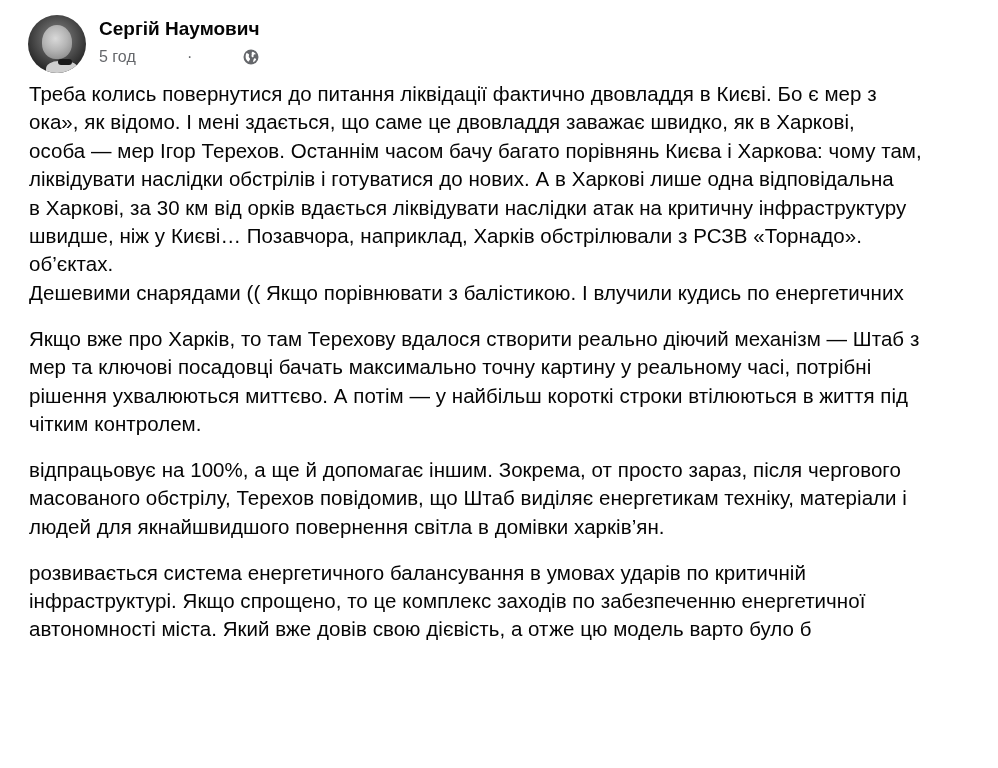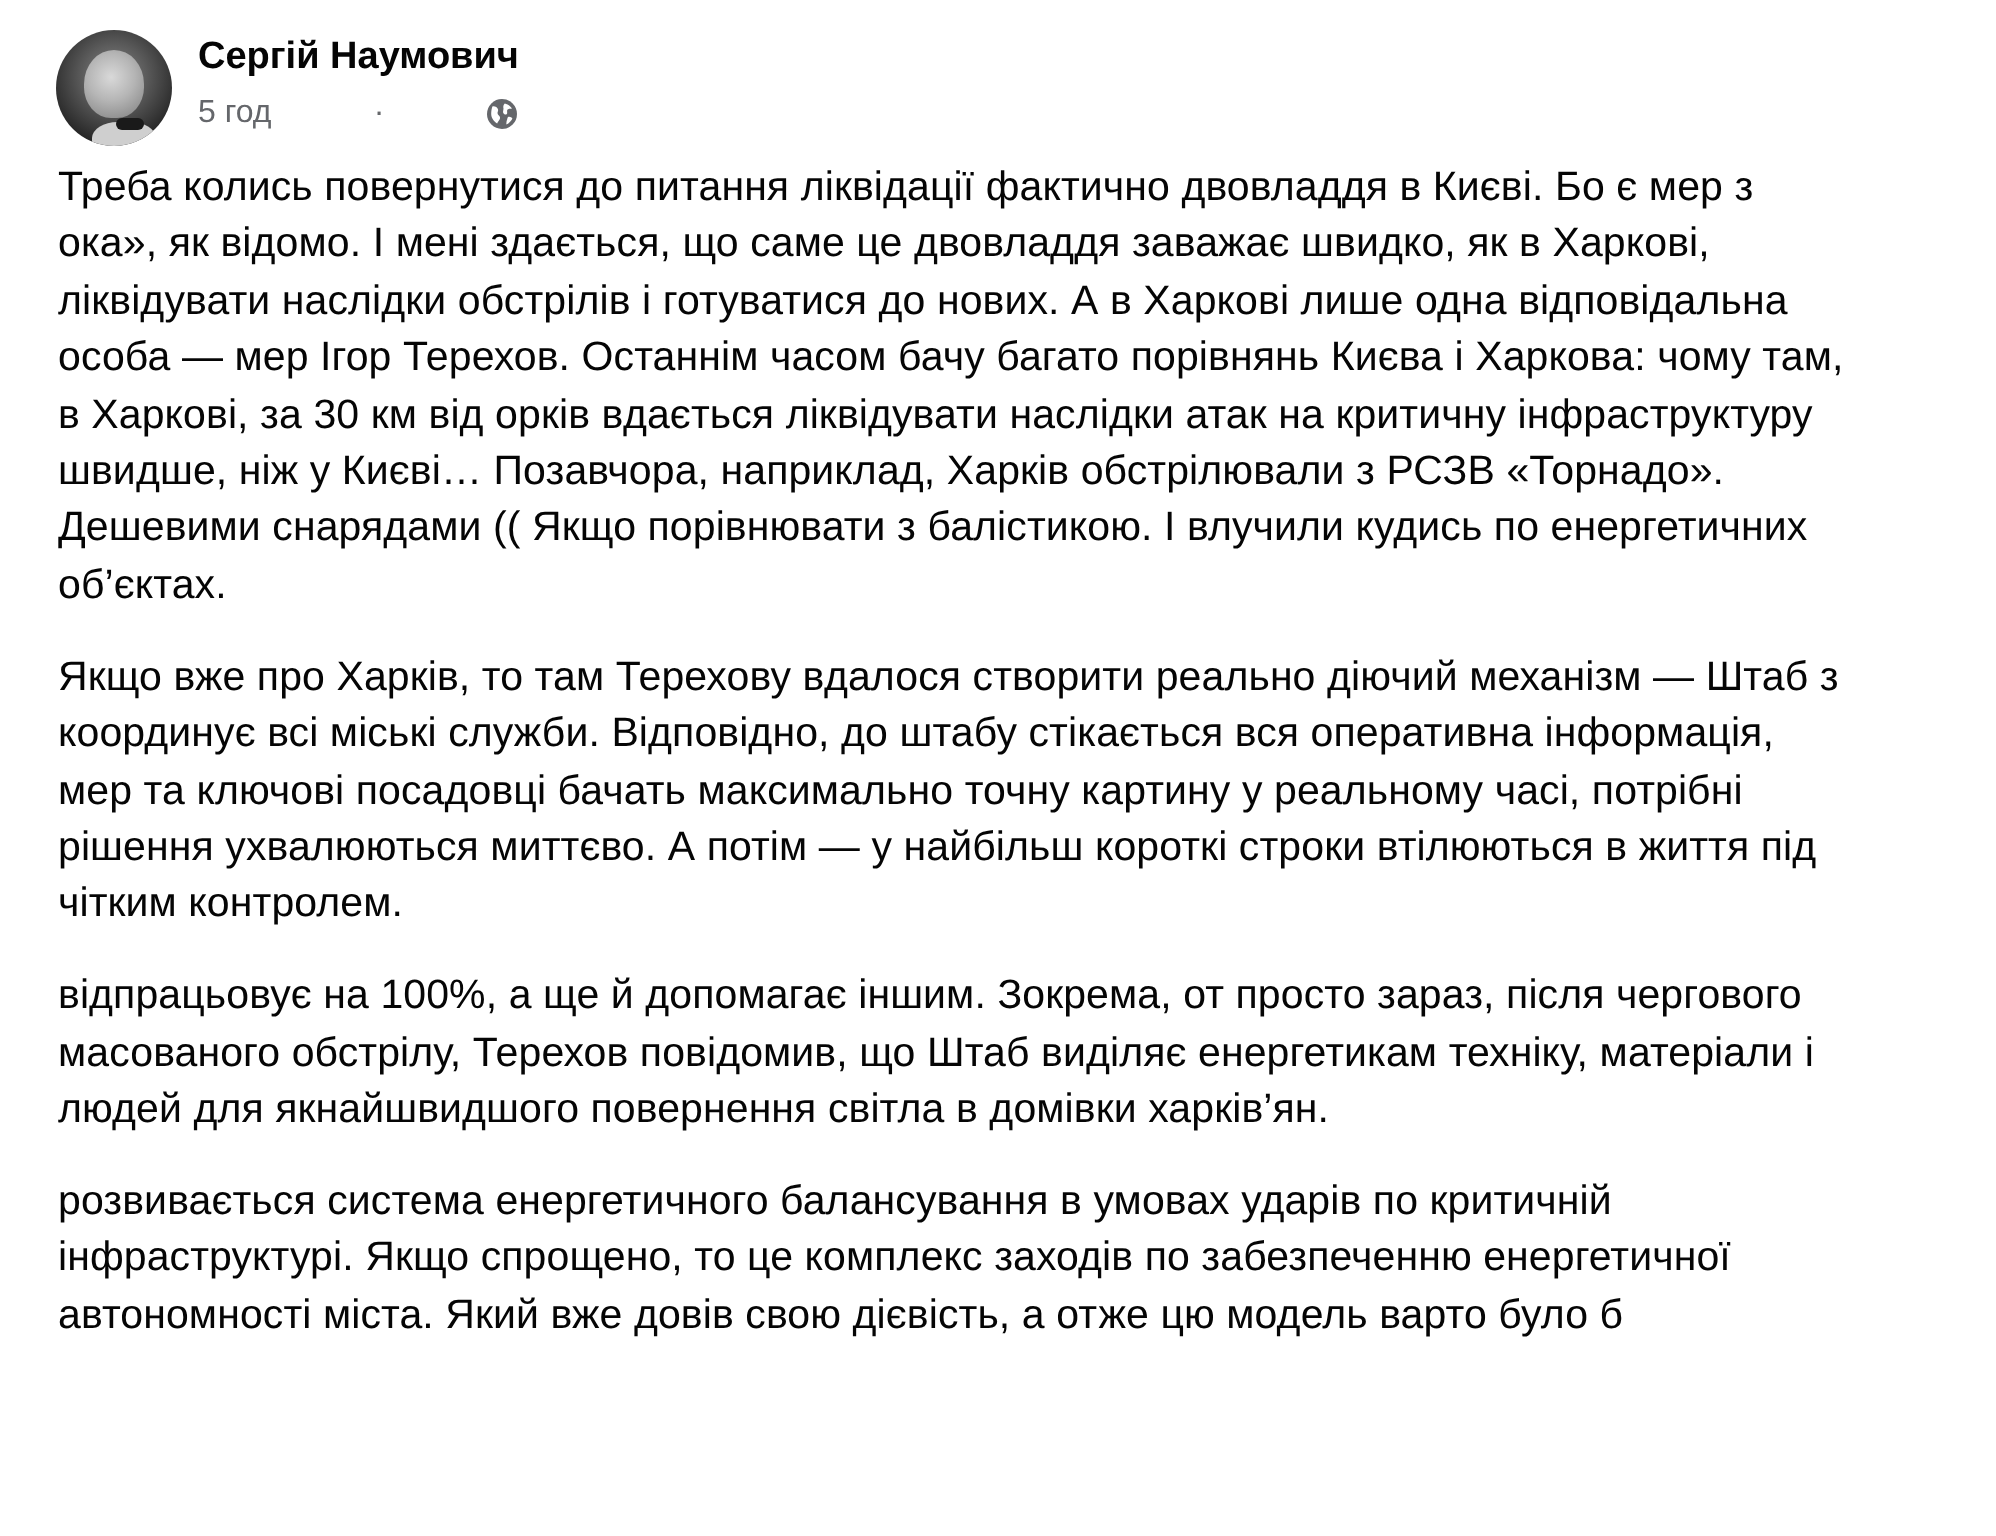--- a/index.html
+++ b/index.html
@@ -131,30 +131,29 @@
           </svg>
         </span>
       </div>
     </div>
   </div>
 
   <div class="post-body">
     <div class="paragraph">
       <span class="line">Треба колись повернутися до питання ліквідації фактично двовладдя в Києві. Бо є мер з</span>
       <span class="line">ока», як відомо. І мені здається, що саме це двовладдя заважає швидко, як в Харкові,</span>
+      <span class="line">особа — мер Ігор Терехов. Останнім часом бачу багато порівнянь Києва і Харкова: чому там,</span>
       <span class="line">ліквідувати наслідки обстрілів і готуватися до нових. А в Харкові лише одна відповідальна</span>
-      <span class="line">особа — мер Ігор Терехов. Останнім часом бачу багато порівнянь Києва і Харкова: чому там,</span>
       <span class="line">в Харкові, за 30 км від орків вдається ліквідувати наслідки атак на критичну інфраструктуру</span>
       <span class="line">швидше, ніж у Києві… Позавчора, наприклад, Харків обстрілювали з РСЗВ «Торнадо».</span>
+      <span class="line">об’єктах.</span>
       <span class="line">Дешевими снарядами (( Якщо порівнювати з балістикою. І влучили кудись по енергетичних</span>
-      <span class="line">об’єктах.</span>
     </div>
     <div class="paragraph">
       <span class="line">Якщо вже про Харків, то там Терехову вдалося створити реально діючий механізм — Штаб з</span>
-      <span class="line">координує всі міські служби. Відповідно, до штабу стікається вся оперативна інформація,</span>
       <span class="line">мер та ключові посадовці бачать максимально точну картину у реальному часі, потрібні</span>
       <span class="line">рішення ухвалюються миттєво. А потім — у найбільш короткі строки втілюються в життя під</span>
       <span class="line">чітким контролем.</span>
     </div>
     <div class="paragraph">
       <span class="line">відпрацьовує на 100%, а ще й допомагає іншим. Зокрема, от просто зараз, після чергового</span>
       <span class="line">масованого обстрілу, Терехов повідомив, що Штаб виділяє енергетикам техніку, матеріали і</span>
       <span class="line">людей для якнайшвидшого повернення світла в домівки харків’ян.</span>
     </div>
     <div class="paragraph">

